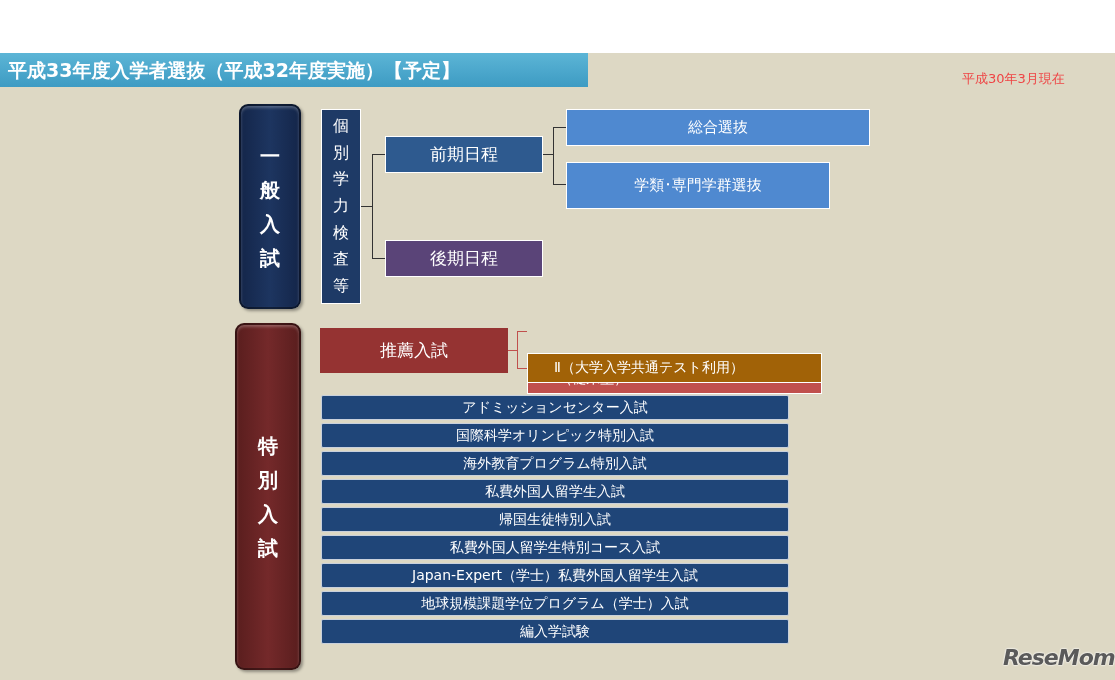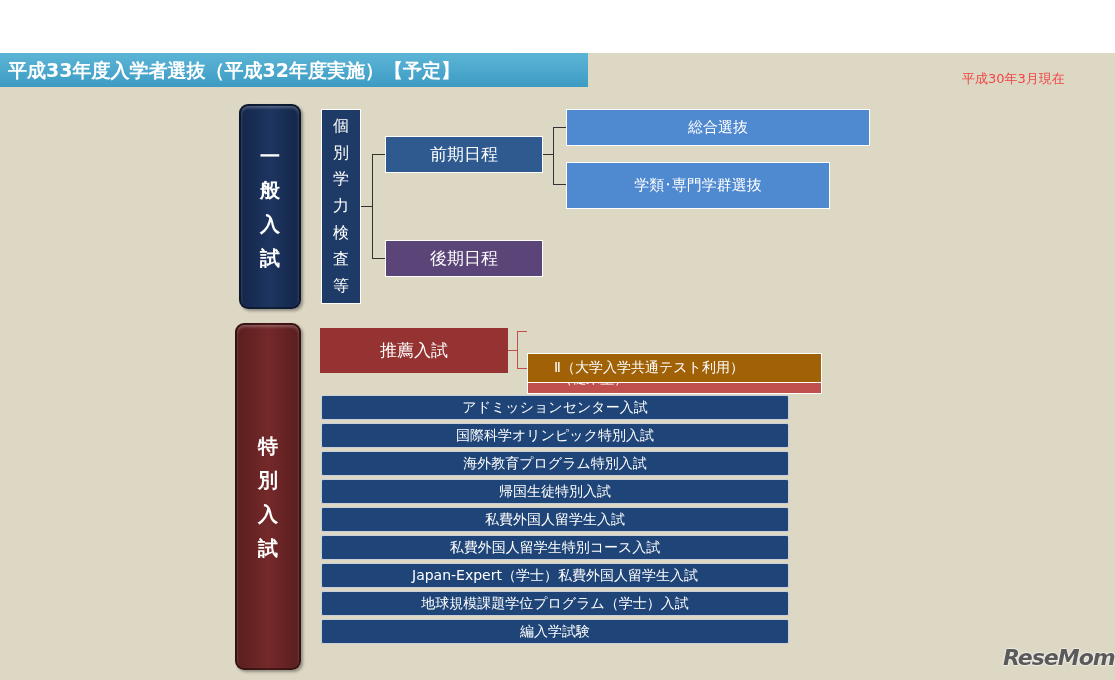--- a/index.html
+++ b/index.html
@@ -78,21 +78,21 @@
 <div class="line" style="left:517px;top:331px;width:10px;height:1px;background:#c0504d;"></div>
 <div class="line" style="left:517px;top:368px;width:10px;height:1px;background:#c0504d;"></div>
 
 <div class="box b-s1">Ⅰ（従来型）</div>
 <div class="box b-s2">Ⅱ（大学入学共通テスト利用）</div>
 
 <div class="list">
   <div class="li">アドミッションセンター入試</div>
   <div class="li">国際科学オリンピック特別入試</div>
   <div class="li">海外教育プログラム特別入試</div>
+  <div class="li">私費外国人留学生入試</div>
   <div class="li">帰国生徒特別入試</div>
-  <div class="li">私費外国人留学生入試</div>
   <div class="li">私費外国人留学生特別コース入試</div>
   <div class="li">Japan-Expert（学士）私費外国人留学生入試</div>
   <div class="li">地球規模課題学位プログラム（学士）入試</div>
   <div class="li">編入学試験</div>
 </div>
 
 <div class="logo">ReseMom</div>
 
 </body></html>

